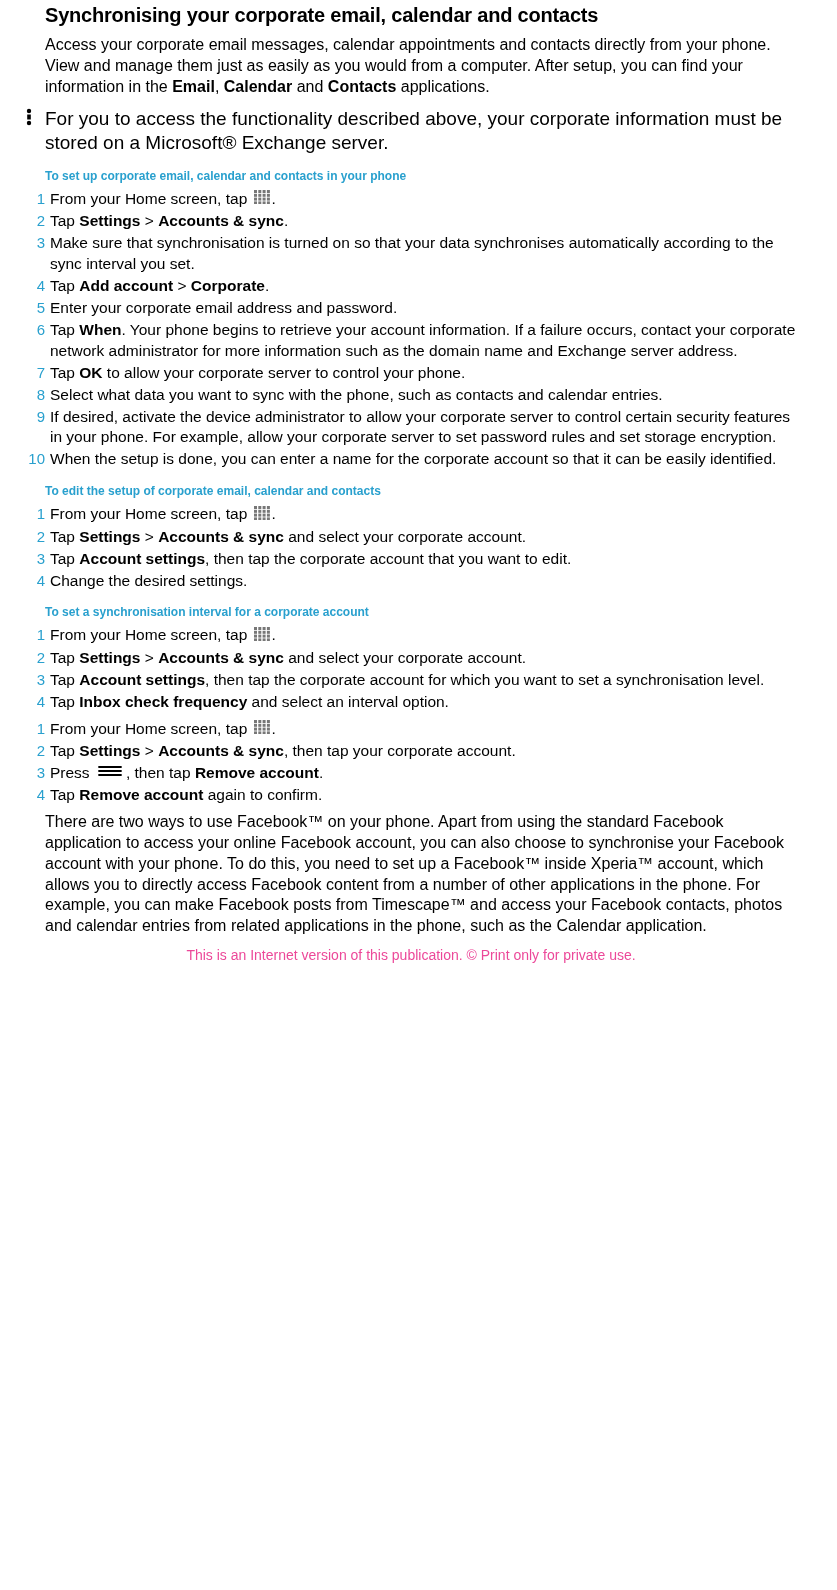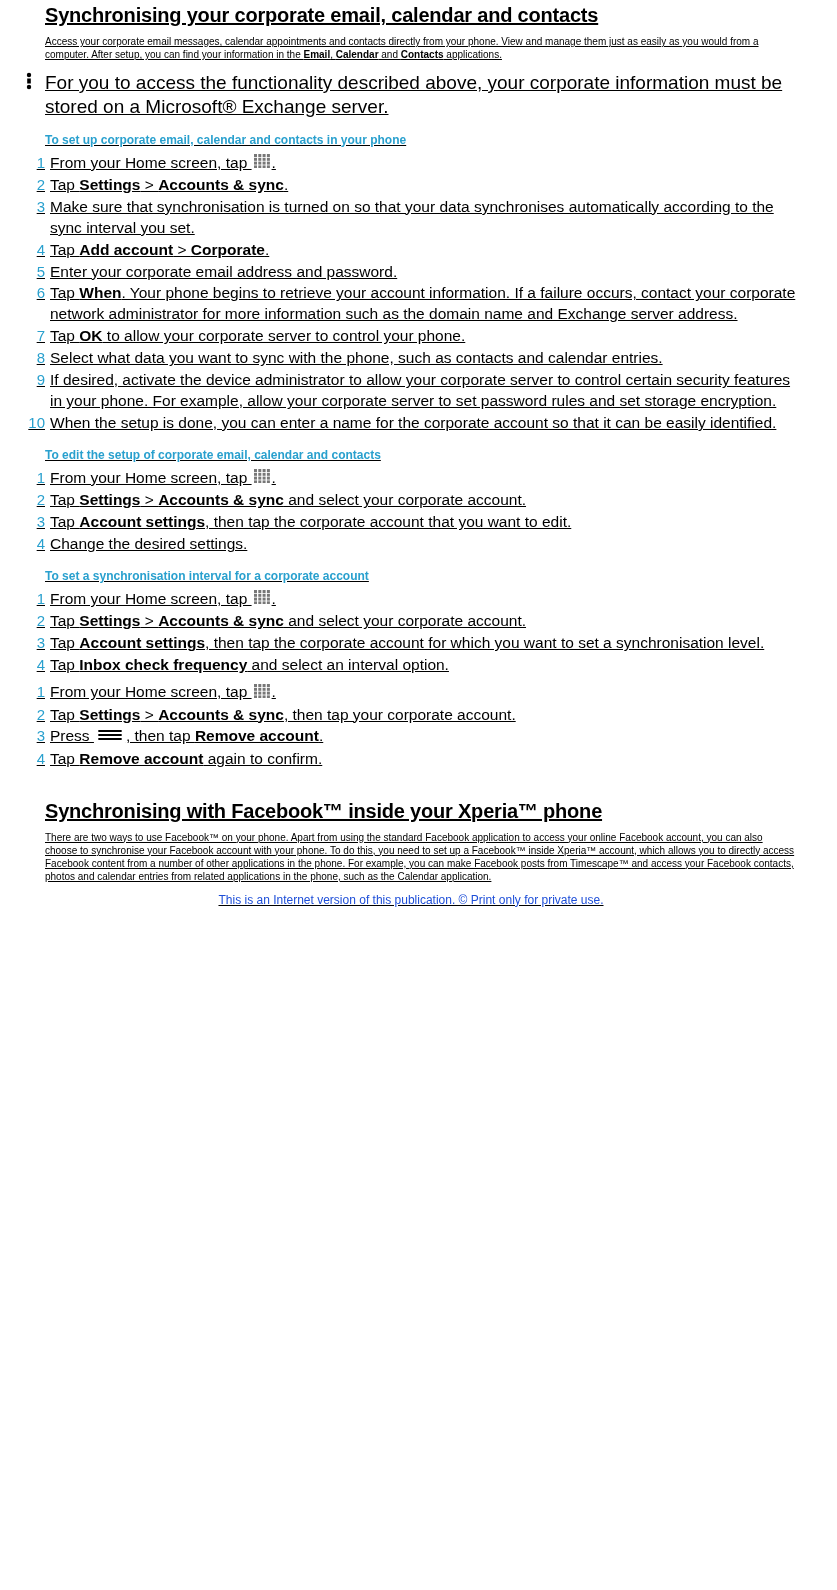--- a/index.html
+++ b/index.html
@@ -5,30 +5,29 @@
   body {
     margin: 0;
     padding: 0;
     font-family: Arial, Helvetica, sans-serif;
     background: #fff;
     color: #000;
     width: 837px;
   }
   .page {
     padding: 0 40px 0 25px;
-    text-decoration: underline;
   }
   .h1 {
     font-size: 20px;
     font-weight: bold;
     margin: 4px 0 8px 20px;
     letter-spacing: -0.2px;
   }
   .para {
-    font-size: 10px;
+    font-size: 16px;
     line-height: 1.3;
     margin: 0 0 8px 20px;
   }
   .note-row {
     display: flex;
     align-items: flex-start;
     margin: 10px 0 14px 0;
   }
   .note-icon {
     flex: 0 0 20px;
@@ -78,22 +77,22 @@
     margin: 0 2px;
   }
   .footer-pg {
     text-align: center;
     color: #29a0ce;
     font-size: 15px;
     margin-top: 110px;
   }
   .footer-note {
     text-align: center;
-    color: #1d4ed8;
-    font-size: 12px;
+    color: #ec4899;
+    font-size: 14px;
     margin-top: 10px;
     padding-bottom: 14px;
   }
 </style>
 </head>
 <body>
 
 <div class="page">
 
   <div class="h1">Synchronising your corporate email, calendar and contacts</div>
@@ -289,18 +288,17 @@
                 <line x1="3" y1="11" x2="25" y2="11"></line>
               </g>
             </svg></span>, then tap <span class="b">Remove account</span>.</div>
       </div>
       <div class="step-row">
         <div class="step-num">4</div>
         <div class="step-text">Tap <span class="b">Remove account</span> again to confirm.</div>
       </div>
     </div>
 
-  <div class="h1" style="margin-top:30px">Synchronising with Facebook™ inside your Xperia™ phone</div>
   <div class="para">There are two ways to use Facebook™ on your phone. Apart from using the standard Facebook application to access your online Facebook account, you can also choose to synchronise your Facebook account with your phone. To do this, you need to set up a Facebook™ inside Xperia™ account, which allows you to directly access Facebook content from a number of other applications in the phone. For example, you can make Facebook posts from Timescape™ and access your Facebook contacts, photos and calendar entries from related applications in the phone, such as the Calendar application.</div>
 
   <div class="footer-note">This is an Internet version of this publication. © Print only for private use.</div>
 
 </div>
 
 </body></html>

